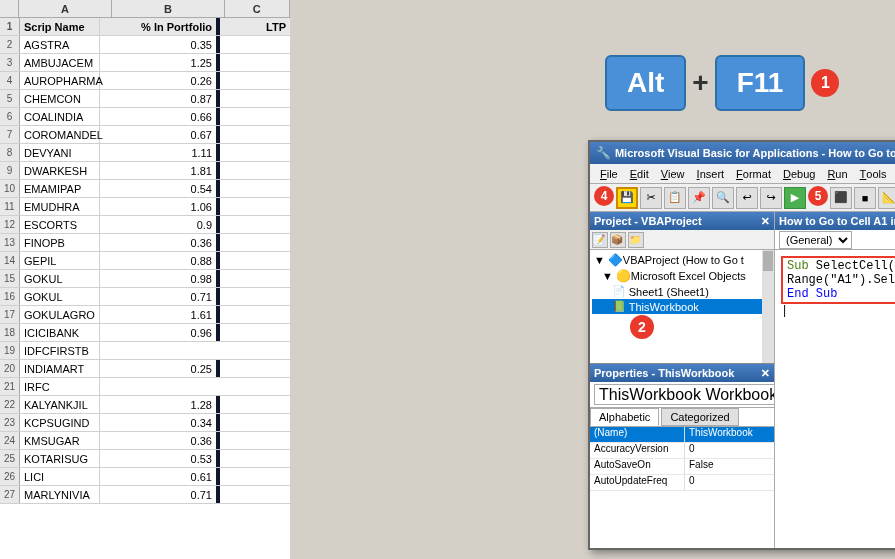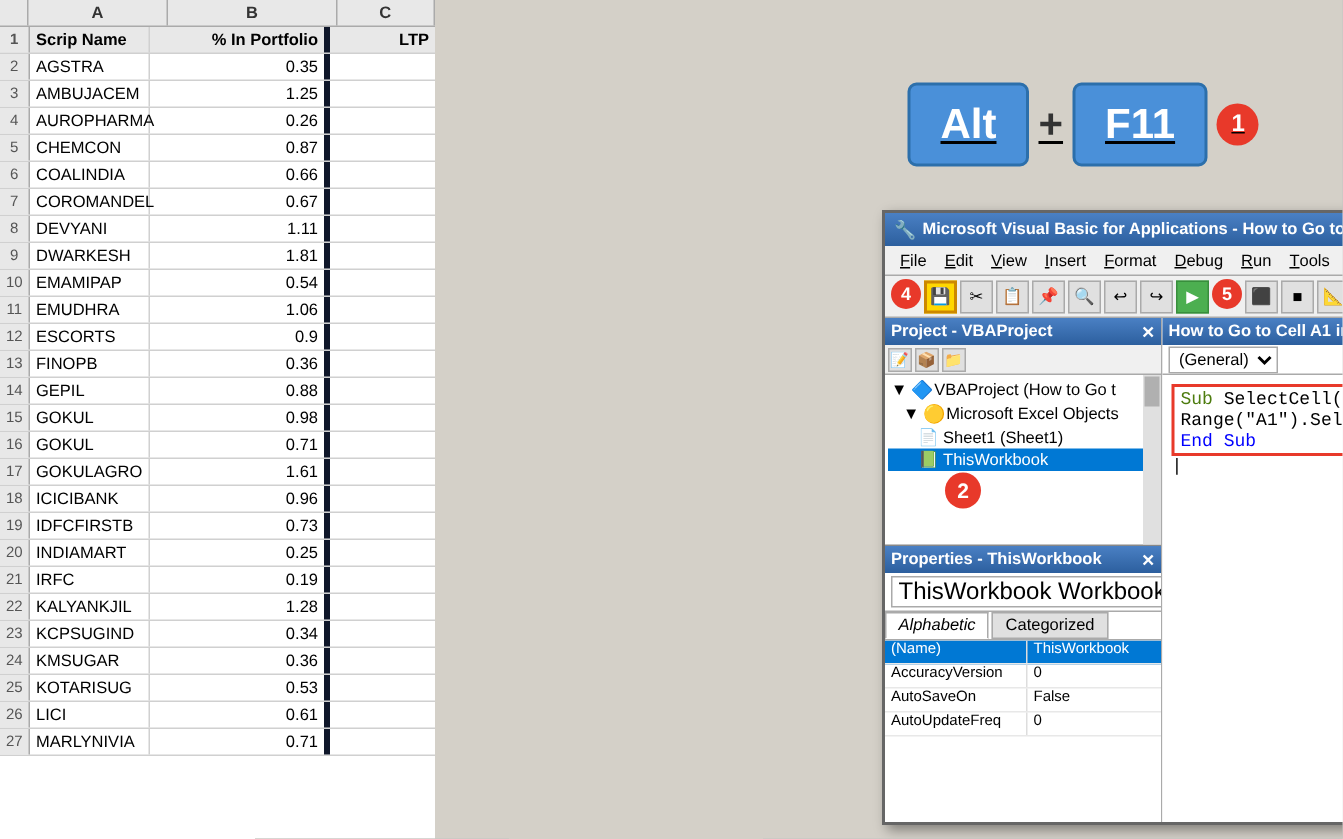--- a/index.html
+++ b/index.html
@@ -70,21 +70,21 @@
       top: 0; left: 290px;
       width: 605px;
       height: 559px;
       background: #d4d0c8;
     }
 
     
     .keys-display {
       position: absolute;
       top: 55px; left: 315px;
-      display: flex; align-items: center; gap: 6px; text-decoration: underline;
+      display: flex; align-items: center; gap: 6px;
     }
     .key-box {
       background: #4a90d9;
       color: white;
       font-size: 28px;
       font-weight: bold;
       padding: 10px 20px;
       border-radius: 6px;
       border: 2px solid #2c6fab;
     }
@@ -232,21 +232,21 @@
       border-bottom: 1px solid #aaa;
     }
     .props-tab {
       padding: 2px 8px;
       font-size: 11px;
       cursor: pointer;
       border: 1px solid #aaa;
       margin-right: 2px;
       background: #e0e0e0;
     }
-    .props-tab.active { background: white; border-bottom: 1px solid white; font-style: italic; }
+    .props-tab.active { background: white; border-bottom: 1px solid white; }
     .props-table {
       font-size: 10px;
       width: 100%;
       overflow: auto;
       height: 130px;
     }
     .props-row {
       display: flex;
       border-bottom: 1px solid #e8e8e8;
       height: 16px;
@@ -456,33 +456,31 @@
   </div>
       <div class="excel-row">
     <div class="row-num">18</div>
     <div class="cell-a">ICICIBANK</div>
     <div class="cell-b">0.96</div>
     <div class="cell-c"></div>
   </div>
       <div class="excel-row">
     <div class="row-num">19</div>
     <div class="cell-a">IDFCFIRSTB</div>
-    <div class="cell-b">0.73</div>
     <div class="cell-c"></div>
   </div>
       <div class="excel-row">
     <div class="row-num">20</div>
     <div class="cell-a">INDIAMART</div>
     <div class="cell-b">0.25</div>
     <div class="cell-c"></div>
   </div>
       <div class="excel-row">
     <div class="row-num">21</div>
     <div class="cell-a">IRFC</div>
-    <div class="cell-b">0.19</div>
     <div class="cell-c"></div>
   </div>
       <div class="excel-row">
     <div class="row-num">22</div>
     <div class="cell-a">KALYANKJIL</div>
     <div class="cell-b">1.28</div>
     <div class="cell-c"></div>
   </div>
       <div class="excel-row">
     <div class="row-num">23</div>

